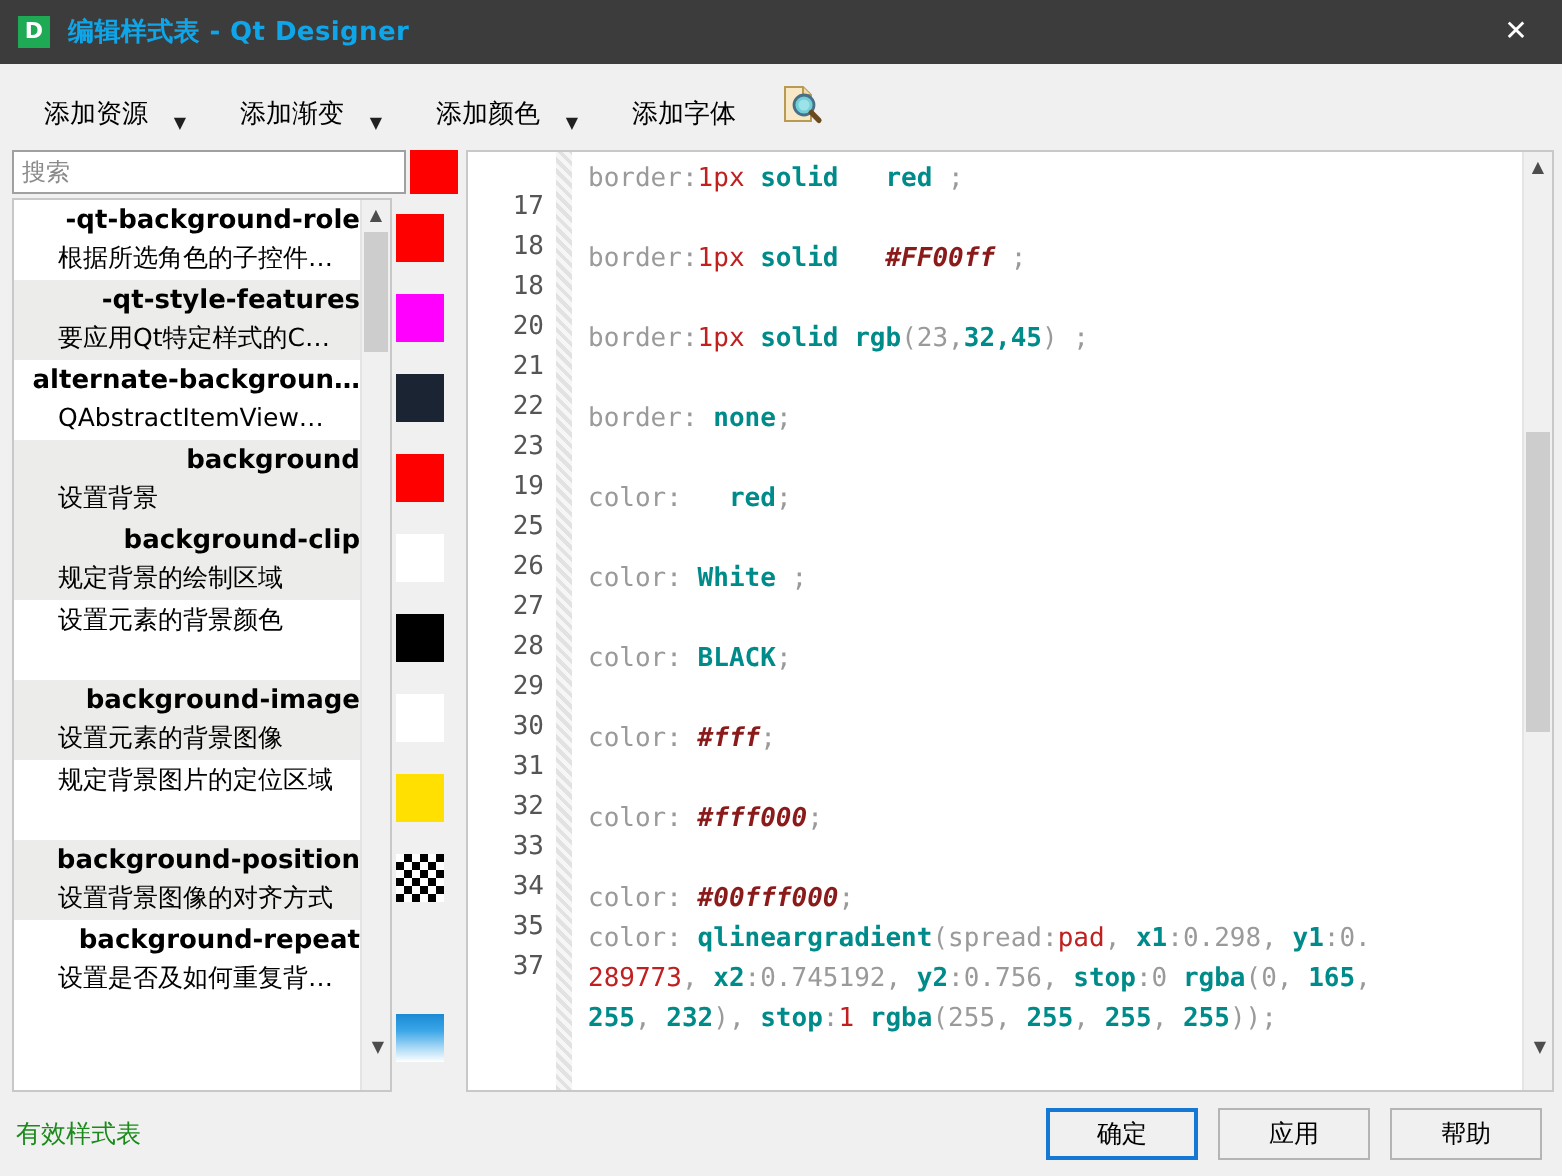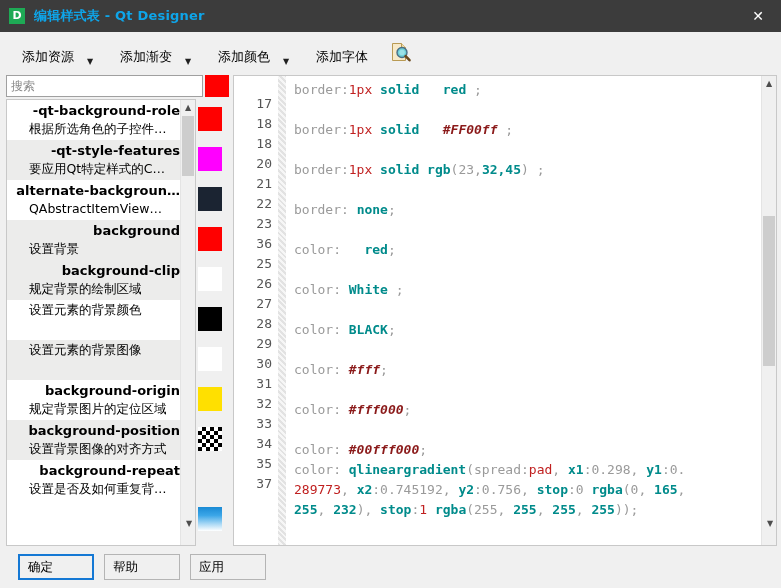--- a/index.html
+++ b/index.html
@@ -335,21 +335,21 @@
     min-width: 76px;
     height: 26px;
     margin-left: 10px;
     background: #f0f0f0;
     border: 1px solid #b4b4b4;
     font-size: 12.5px;
     color: #000;
     font-family: "DejaVu Sans", "Liberation Sans", sans-serif;
     padding: 0 8px;
     box-sizing: border-box;
-    text-align: left;
+    text-align: center;
     line-height: 24px;
   }
   .dlg-btn.default {
     border: 2px solid #1478d4;
     line-height: 22px;
   }
 </style>
 </head>
 <body>
 
@@ -423,24 +423,24 @@
                 <div class="prop-desc">设置背景</div>
               </div>
               <div class="prop-row alt">
                 <div class="prop-name">background-clip</div>
                 <div class="prop-desc">规定背景的绘制区域</div>
               </div>
               <div class="prop-row">
                 <div class="prop-desc">设置元素的背景颜色</div>
               </div>
               <div class="prop-row alt">
+                <div class="prop-name">background-image</div>
                 <div class="prop-desc">设置元素的背景图像</div>
               </div>
               <div class="prop-row">
-                <div class="prop-name">background-origin</div>
                 <div class="prop-desc">规定背景图片的定位区域</div>
               </div>
               <div class="prop-row alt">
                 <div class="prop-name">background-position</div>
                 <div class="prop-desc">设置背景图像的对齐方式</div>
               </div>
               <div class="prop-row">
                 <div class="prop-name">background-repeat</div>
                 <div class="prop-desc">设置是否及如何重复背…</div>
               </div>
@@ -470,21 +470,21 @@
     <div class="editor-wrap">
       <div class="editor-inner">
         <div class="gutter" id="gutter">
             <div class="gutter-line">17</div>
             <div class="gutter-line">18</div>
             <div class="gutter-line">18</div>
             <div class="gutter-line">20</div>
             <div class="gutter-line">21</div>
             <div class="gutter-line">22</div>
             <div class="gutter-line">23</div>
-            <div class="gutter-line">36</div>
+            <div class="gutter-line">19</div>
             <div class="gutter-line">25</div>
             <div class="gutter-line">26</div>
             <div class="gutter-line">27</div>
             <div class="gutter-line">28</div>
             <div class="gutter-line">29</div>
             <div class="gutter-line">30</div>
             <div class="gutter-line">31</div>
             <div class="gutter-line">32</div>
             <div class="gutter-line">33</div>
             <div class="gutter-line">34</div>
@@ -498,18 +498,19 @@
       </div>
       <div class="vscroll">
         <div class="vs-arrow">▲</div>
         <div class="vs-thumb" style="top:140px;height:150px;"></div>
         <div class="vs-arrow bottom">▼</div>
       </div>
     </div>
   </div>
 
   <div class="bottom">
+    <div class="status-text">有效样式表</div>
     <div class="dlg-btn default">确定</div>
+    <div class="dlg-btn">应用</div>
     <div class="dlg-btn">帮助</div>
-    <div class="dlg-btn">应用</div>
   </div>
 
 </div>
 
 </body></html>

